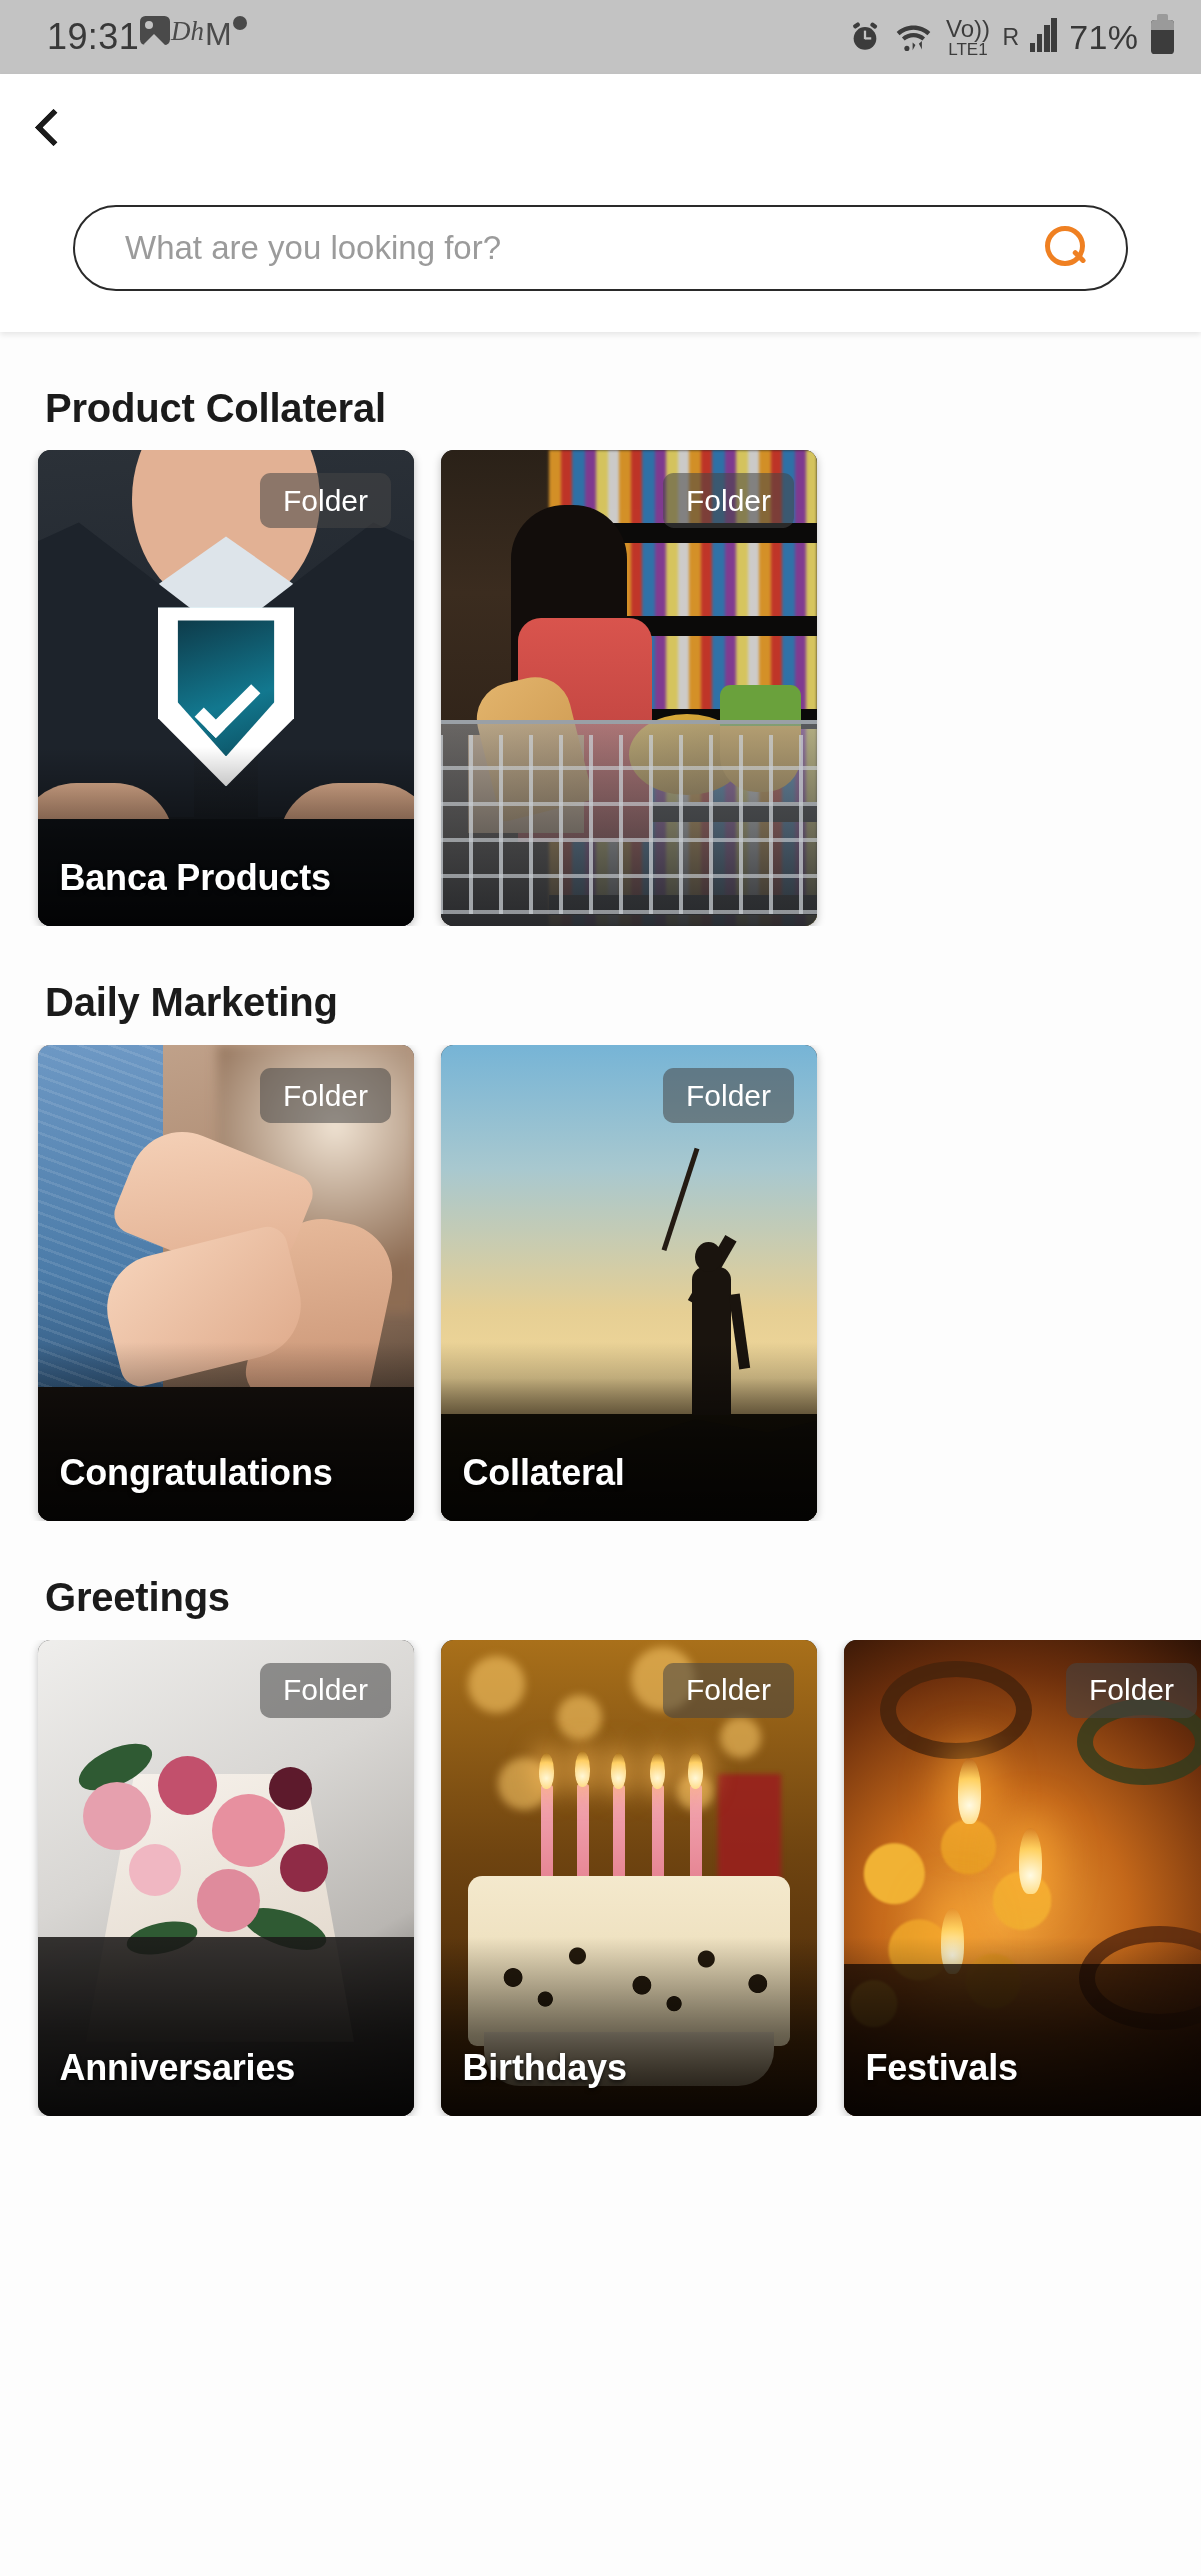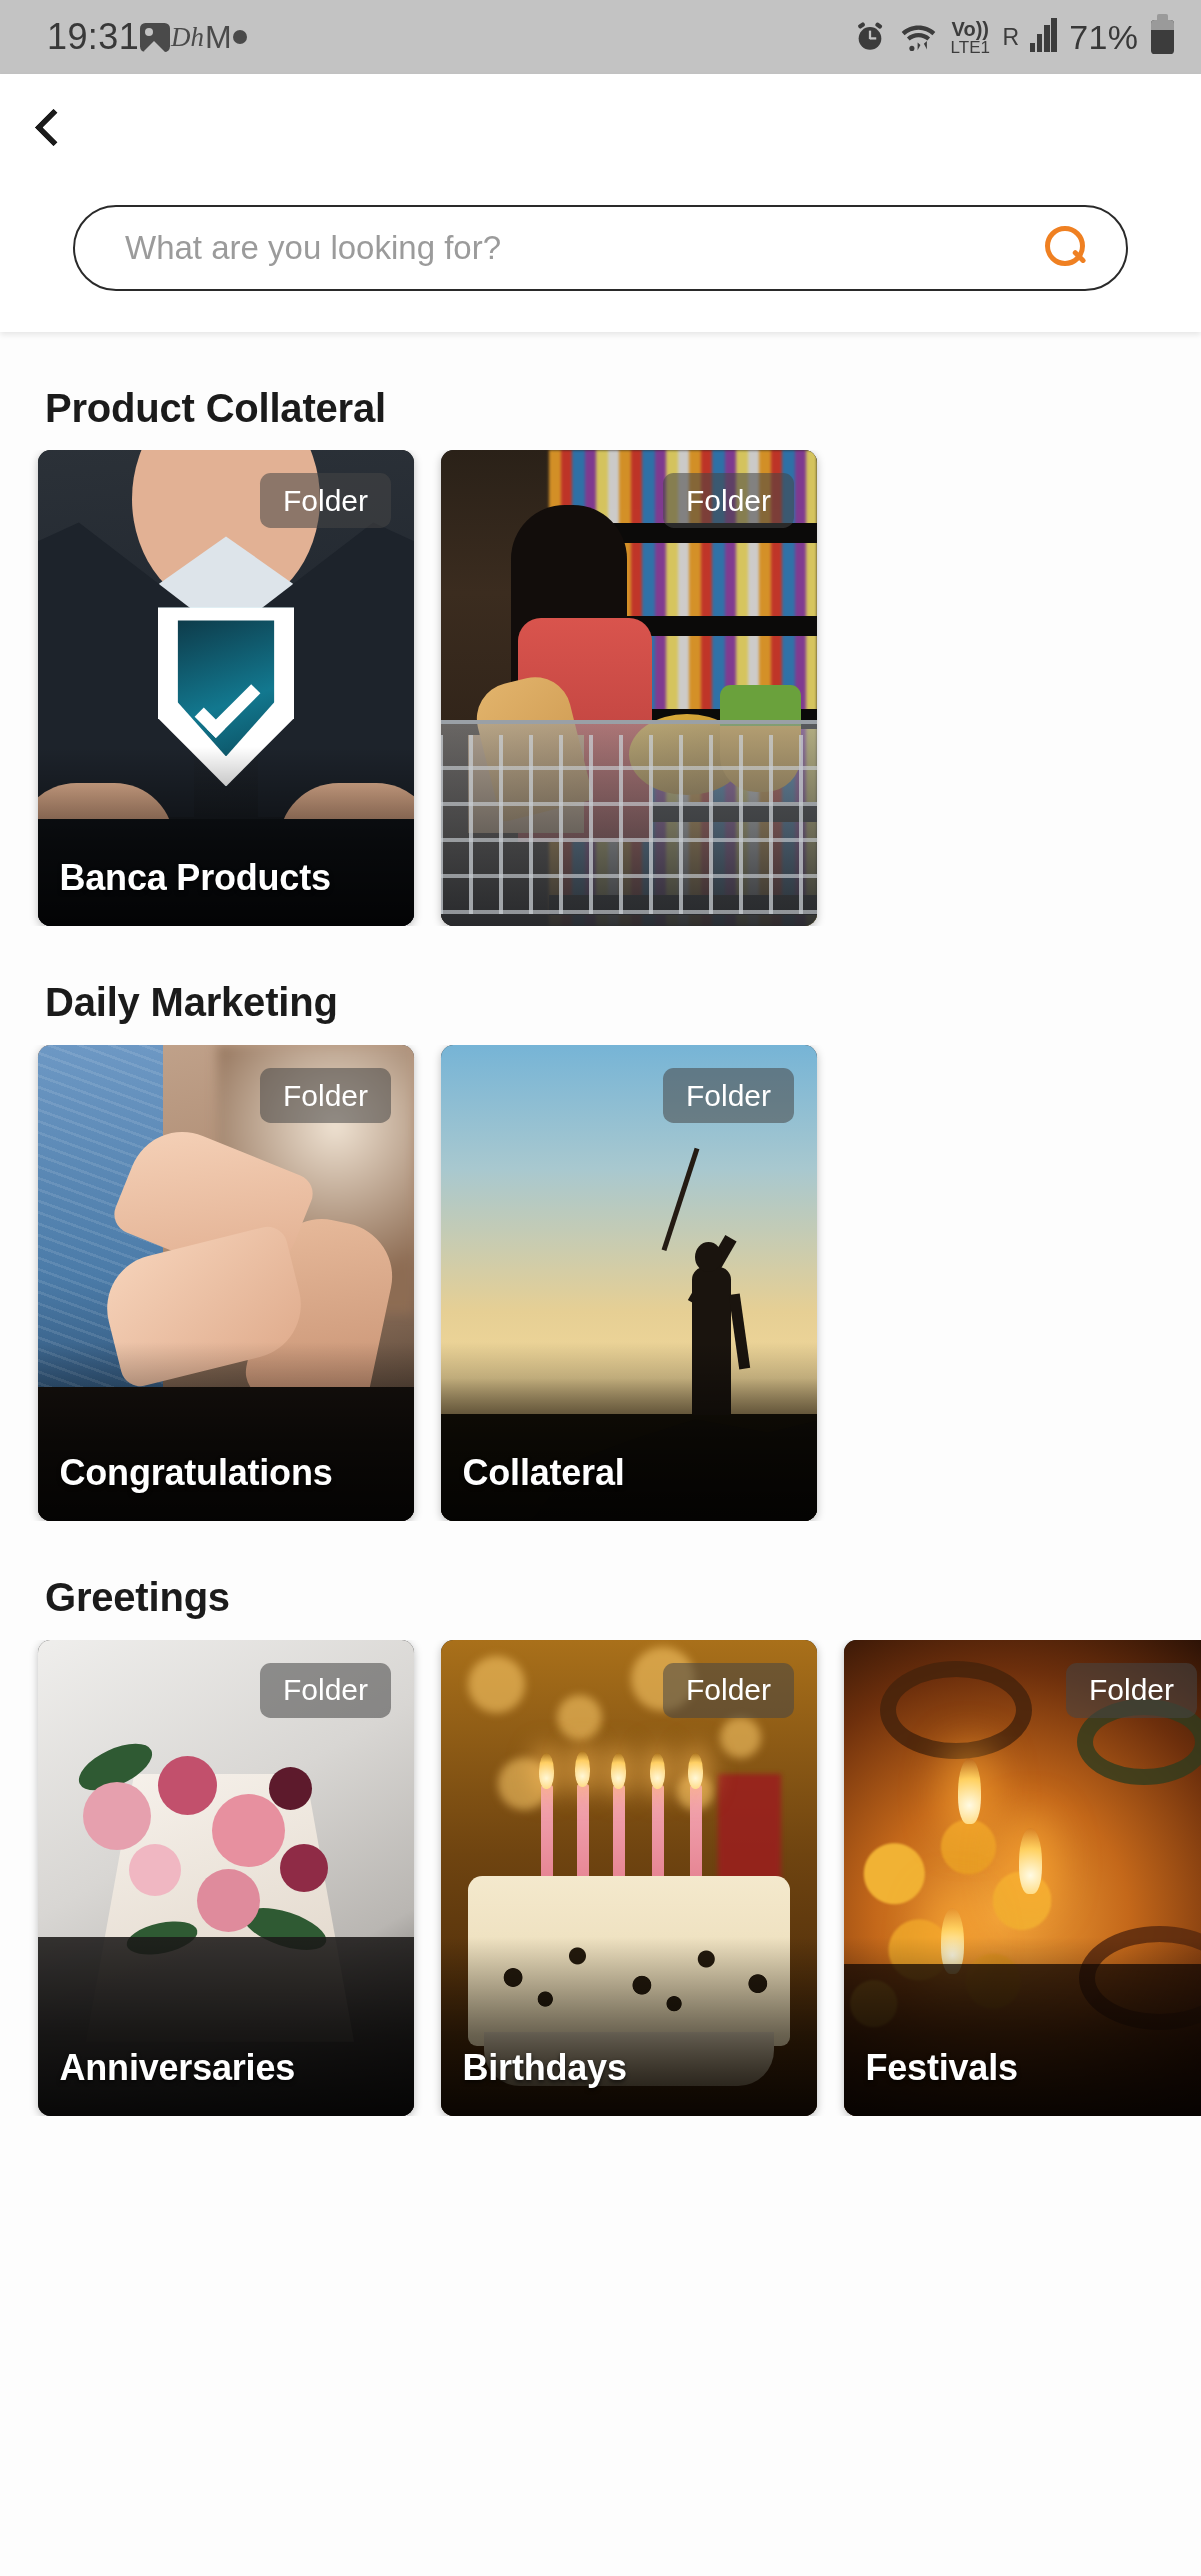--- a/index.html
+++ b/index.html
@@ -8,21 +8,21 @@
     font-family:"Liberation Sans", sans-serif;
     background:#ffffff; overflow:hidden;
   }
 
   
   .statusbar{
     height:74px; background:#c3c3c3; color:#3a3a3a;
     display:flex; align-items:center; justify-content:space-between;
     padding:0 27px 0 47px;
   }
-  .sb-left{ display:flex; align-items:center; gap:1px; }
+  .sb-left{ display:flex; gap:1px; }
   .sb-time{ font-size:36px; font-weight:400; letter-spacing:0.4px; color:#383838; }
   .sb-right{ display:flex; align-items:center; gap:12.5px; }
   .sb-batt-txt{ font-size:34px; color:#383838; letter-spacing:0.4px; }
 
   .ico{ display:block; }
   .ico-photo{
     width:30px;height:29px;background:#4a4a4a;border-radius:5.4px;position:relative;overflow:hidden;
   }
   .ico-photo:before{
     content:"";position:absolute;width:8px;height:8px;border-radius:50%;
@@ -31,21 +31,21 @@
   .ico-photo:after{
     content:"";position:absolute;bottom:0;left:2.7px;width:0;height:0;
     border-left:11.6px solid transparent;border-right:11.6px solid transparent;
     border-bottom:11.6px solid #c3c3c3;
   }
   .ico-dh{ font-size:27px; color:#4a4a4a; font-family:"Liberation Serif", serif; font-style:italic; }
   .ico-gm{ font-size:32px; color:#4a4a4a; font-family:"Liberation Sans", sans-serif; }
   .ico-dot{ width:14.3px;height:14.3px;border-radius:50%;background:#4a4a4a; }
 
   .volte{ display:flex;flex-direction:column;align-items:center;line-height:1;color:#3c3c3c; }
-  .volte b{ font-size:20px;font-weight:700; }
+  .volte b{ font-size:24px;font-weight:400; }
   .volte i{ font-size:17px;font-style:normal;font-weight:400; }
   .sig{ display:flex;align-items:flex-end;gap:1.8px;height:30px; }
   .sig span{ width:5.4px;background:#3c3c3c; }
   .roam{ font-size:23px;color:#3c3c3c;margin-right:-1.8px; }
   .batt{
     width:23px;height:34px;border-radius:3.6px;background:#3c3c3c;position:relative;
   }
   .batt:before{
     content:"";position:absolute;top:-6.3px;left:6.3px;width:10.7px;height:6.3px;
     background:#9a9a9a;border-radius:1.8px 1.8px 0 0;

